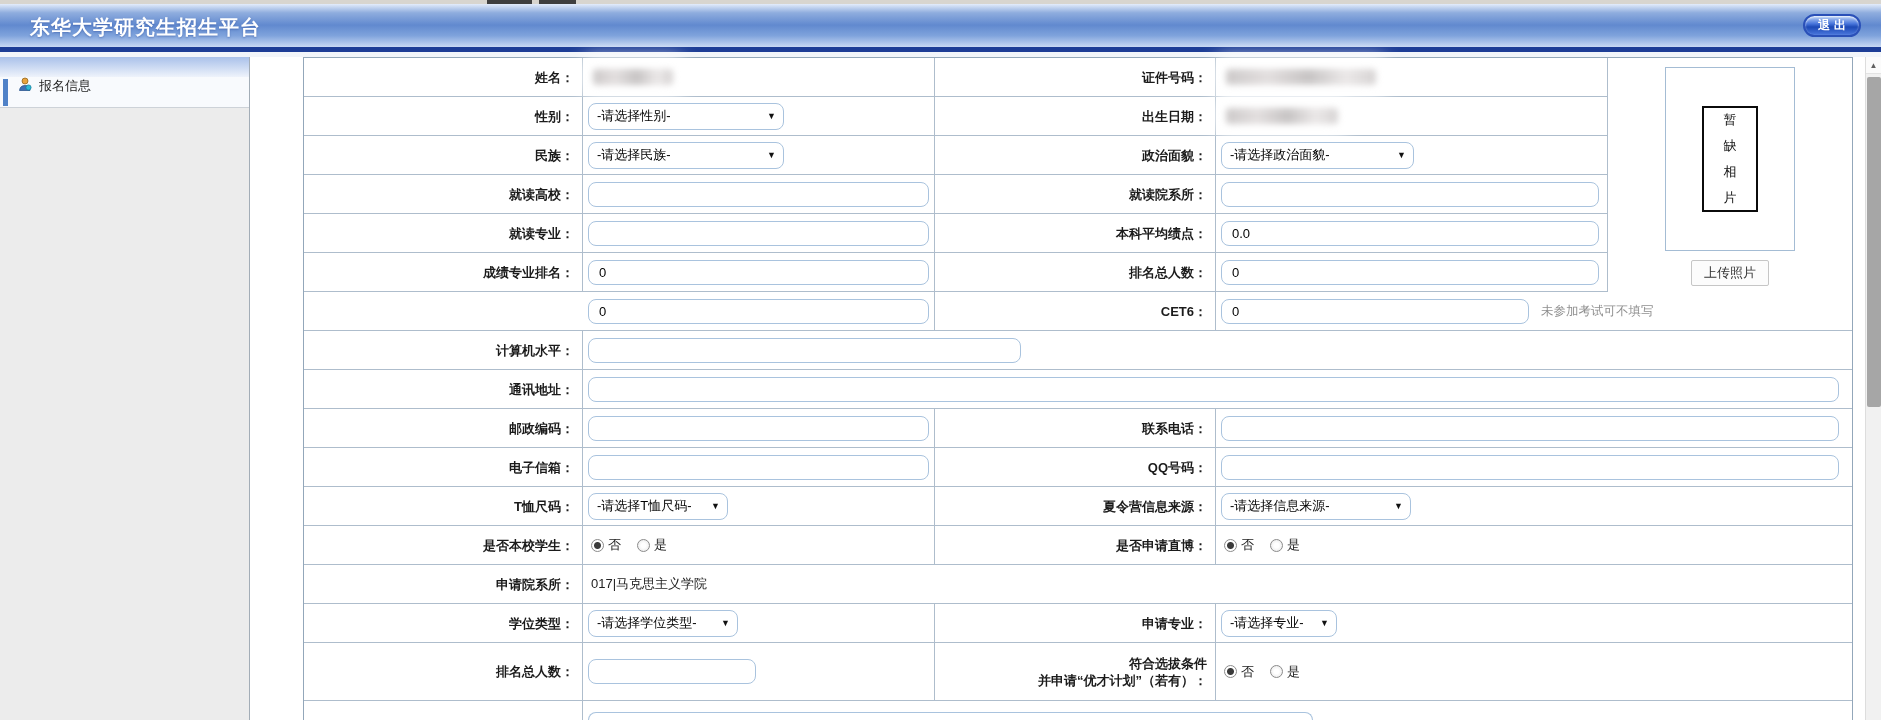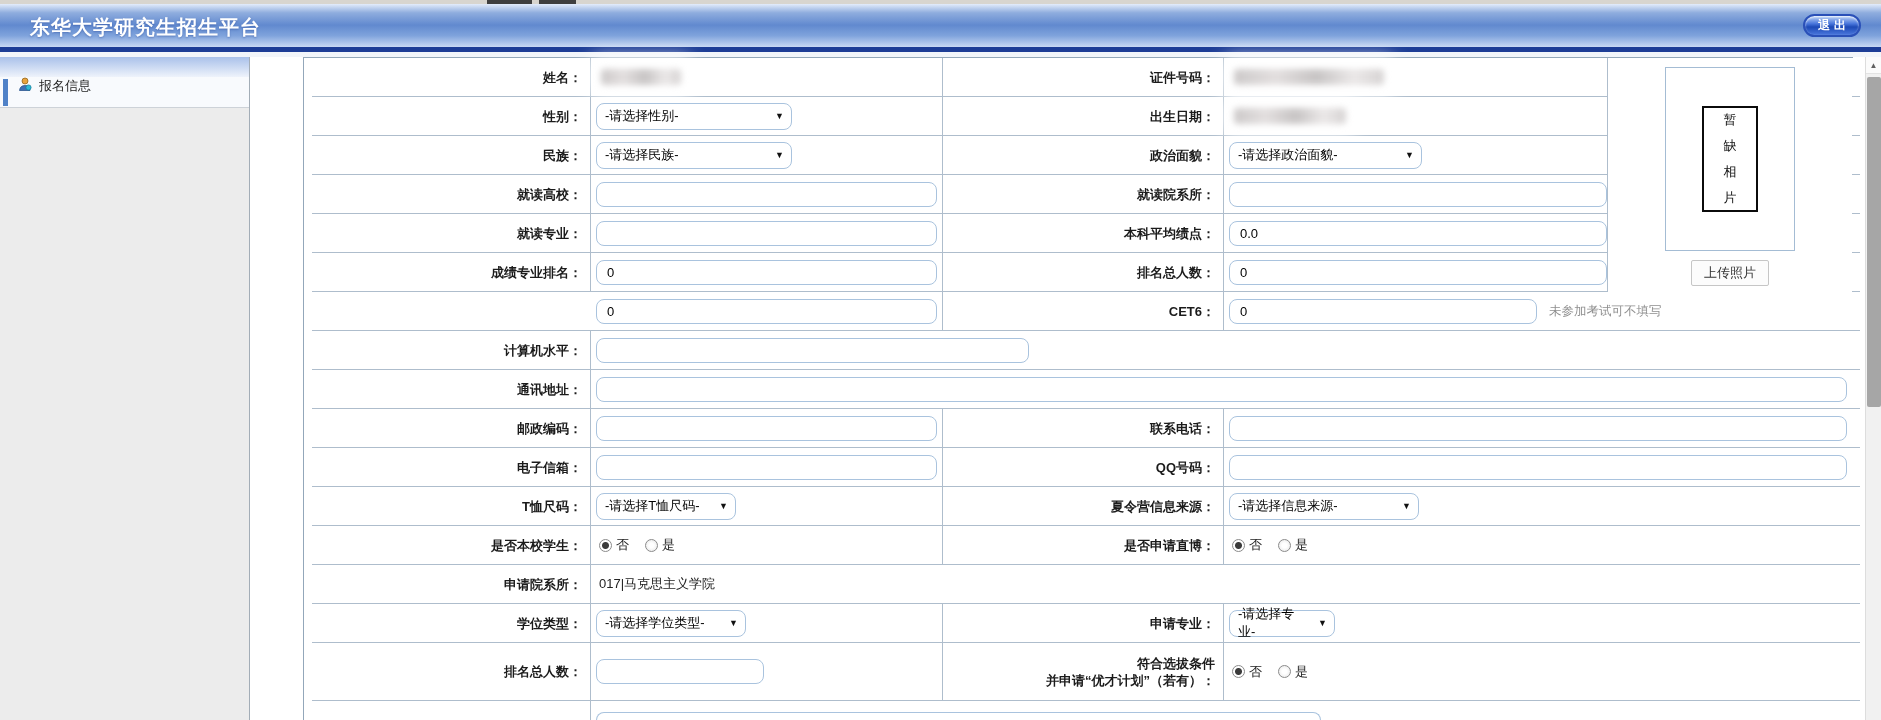--- a/index.html
+++ b/index.html
@@ -30,39 +30,39 @@
   .sidebar-accent { position:absolute; left:3px; top:2px; width:5px; height:27px; background:#4f81c7; }
   .sidebar-icon { margin-left:17px; width:15px; height:15px; display:inline-block; }
   .sidebar-label { margin-left:7px; font-size:13px; color:#222; }
 
   
   .main { position:absolute; left:251px; top:57px; width:1614px; height:663px; background:#fff; }
 
   
   .form-table { position:absolute; left:52px; top:0; width:1550px; height:663px;
     border:1px solid #93a7ba; border-bottom:none; background:#fff; }
-  .f-row { position:absolute; left:8px; width:1548px; height:39px; border-bottom:1px solid #aebdcc; background:#fff; }
+  .f-row { position:absolute; left:0; width:1548px; height:39px; border-bottom:1px solid #aebdcc; background:#fff; }
   .cell { position:absolute; top:0; bottom:0; display:flex; align-items:center; }
   .c-a { left:0; width:279px; justify-content:flex-end; border-right:1px solid #aebdcc; }
   .c-b { left:279px; width:352px; border-right:1px solid #aebdcc; }
   .c-c { left:631px; width:281px; justify-content:flex-end; border-right:1px solid #aebdcc; }
   .c-d { left:912px; width:636px; }
   .c-d-short { left:912px; width:391px; }
   .c-wide { left:279px; width:1269px; }
   .lbl { font-size:13px; font-weight:bold; color:#1b1b1b; padding-right:8px; text-align:right; line-height:17px; }
   .plain-val { font-size:13px; color:#222; margin-left:8px; }
 
   .tin { height:25px; border:1px solid #a9c3de; border-radius:8px; background:#fff; font-size:13px; color:#000; padding:0 10px; margin-left:5px; outline:none; font-family:inherit; }
   .in-341{width:341px}.in-378{width:378px}.in-308{width:308px}.in-433{width:433px}
   .in-1251{width:1251px}.in-618{width:618px}.in-168{width:168px}
 
   .sel { height:27px; border:1px solid #a9c3de; border-radius:8px; background:#fff; margin-left:5px;
     display:flex; align-items:center; justify-content:space-between; padding:0 7px 0 8px; font-size:13px; color:#000; cursor:pointer; }
   .sel .arrow { font-size:9px; color:#111; margin-left:8px; }
-  .sel-172{width:196px}.sel-193{width:193px}.sel-140{width:140px}.sel-190{width:190px}.sel-150{width:150px}.sel-110{width:106px}
+  .sel-172{width:196px}.sel-193{width:193px}.sel-140{width:140px}.sel-190{width:190px}.sel-150{width:150px}.sel-110{width:116px}
 
   .note { font-size:12.5px; color:#8f8f8f; margin-left:12px; }
 
   .blur-val { height:16px; border-radius:4px; filter:blur(3px); margin-left:10px;
     background:linear-gradient(90deg,#ccc9c9 0%,#e3dfdf 28%,#c7c4c4 55%,#ebe8e8 80%,#d6d3d3 100%);
     box-shadow:0 0 16px 12px rgba(255,255,255,.9); }
   .bl-80{width:80px}.bl-150{width:150px}.bl-112{width:112px}
 
   .radio-group { display:flex; align-items:center; margin-left:8px; }
   .radio { width:13px; height:13px; border-radius:50%; border:1px solid #8b8b8b; display:inline-block; cursor:pointer;

